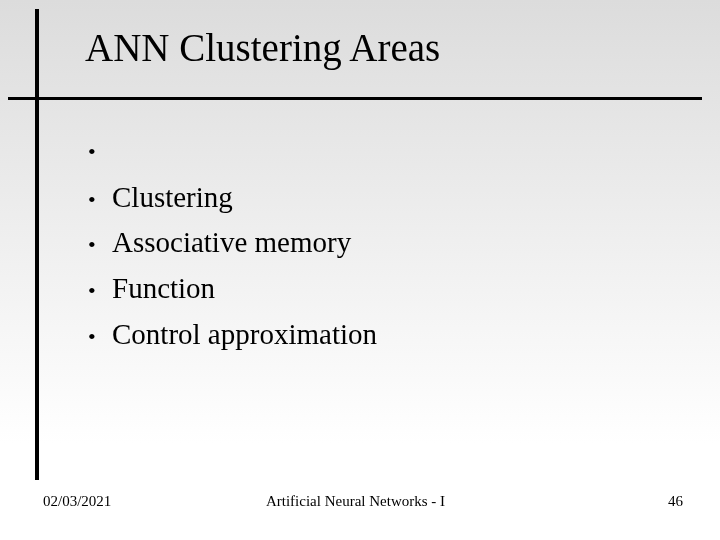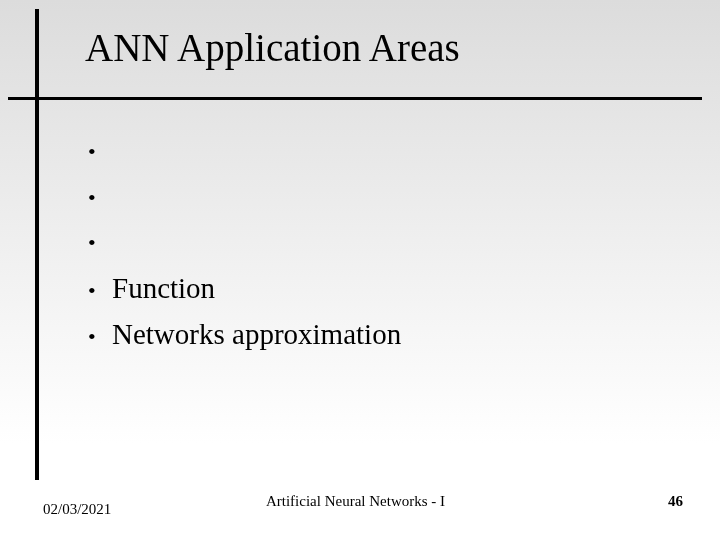--- a/index.html
+++ b/index.html
@@ -70,72 +70,73 @@
     left: 0;
     right: 0;
     top: 494px;
     height: 20px;
     font-size: 15px;
     line-height: 15px;
   }
   .footer-date {
     position: absolute;
     left: 43px;
-    top: 8px;
+    top: 0;
     white-space: nowrap;
   }
   .footer-title {
     position: absolute;
     left: 0;
     right: 9px;
     top: 0;
     text-align: center;
     white-space: nowrap;
   }
   .footer-num {
     position: absolute;
     right: 37px;
     top: 0;
     white-space: nowrap;
-    font-weight: bold;
   }
 </style>
 </head>
 <body style="background: linear-gradient(rgb(220, 220, 220) 0%, rgb(255, 255, 255) 82%); color: rgb(0, 0, 0);">
 
 <div class="slide">
 
   <div class="rule vline" style="background: rgb(0, 0, 0);"></div>
 
-  <h1 class="slide-title">ANN Application Areas</h1>
+  <h1 class="slide-title">ANN Clustering Areas</h1>
 
   <div class="rule hline" style="background: rgb(0, 0, 0);"></div>
 
   <ul class="bullet-list">
 
       <li>
         <span class="bullet-marker">•</span>
       </li>
 
       <li>
         <span class="bullet-marker">•</span>
+        <span class="bullet-text">Clustering</span>
       </li>
 
       <li>
         <span class="bullet-marker">•</span>
+        <span class="bullet-text">Associative memory</span>
       </li>
 
       <li>
         <span class="bullet-marker">•</span>
         <span class="bullet-text">Function</span>
       </li>
 
       <li>
         <span class="bullet-marker">•</span>
-        <span class="bullet-text">Networks approximation</span>
+        <span class="bullet-text">Control approximation</span>
       </li>
     </ul>
 
   <div class="footer">
     <span class="footer-date">02/03/2021</span>
     <span class="footer-title">Artificial Neural Networks - I</span>
     <span class="footer-num">46</span>
   </div>
 
 </div>

